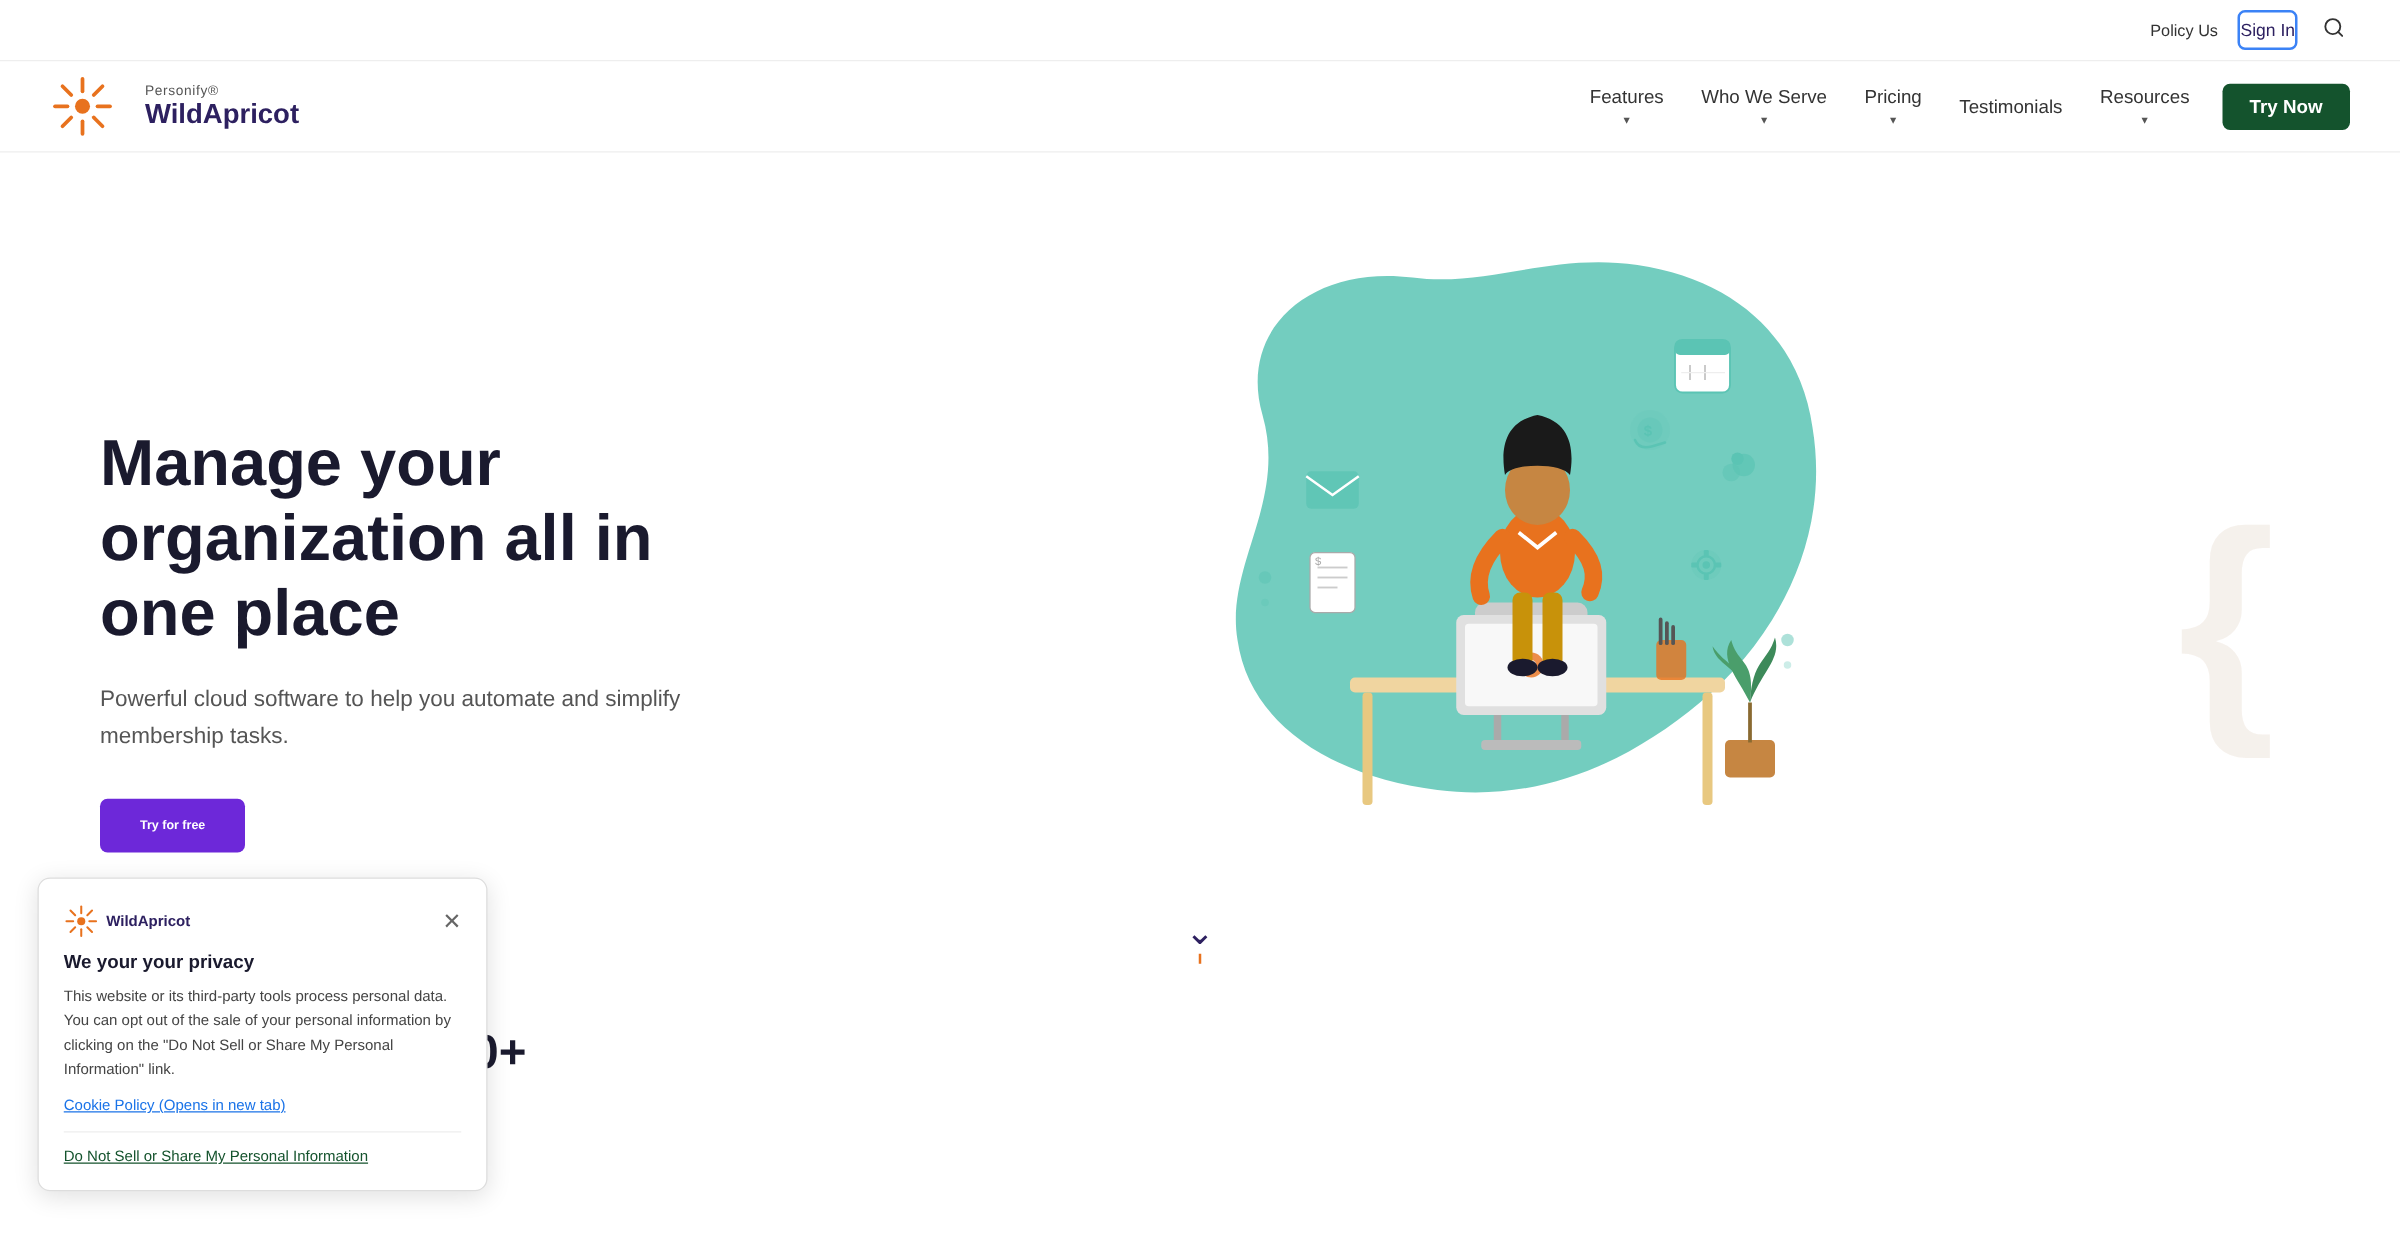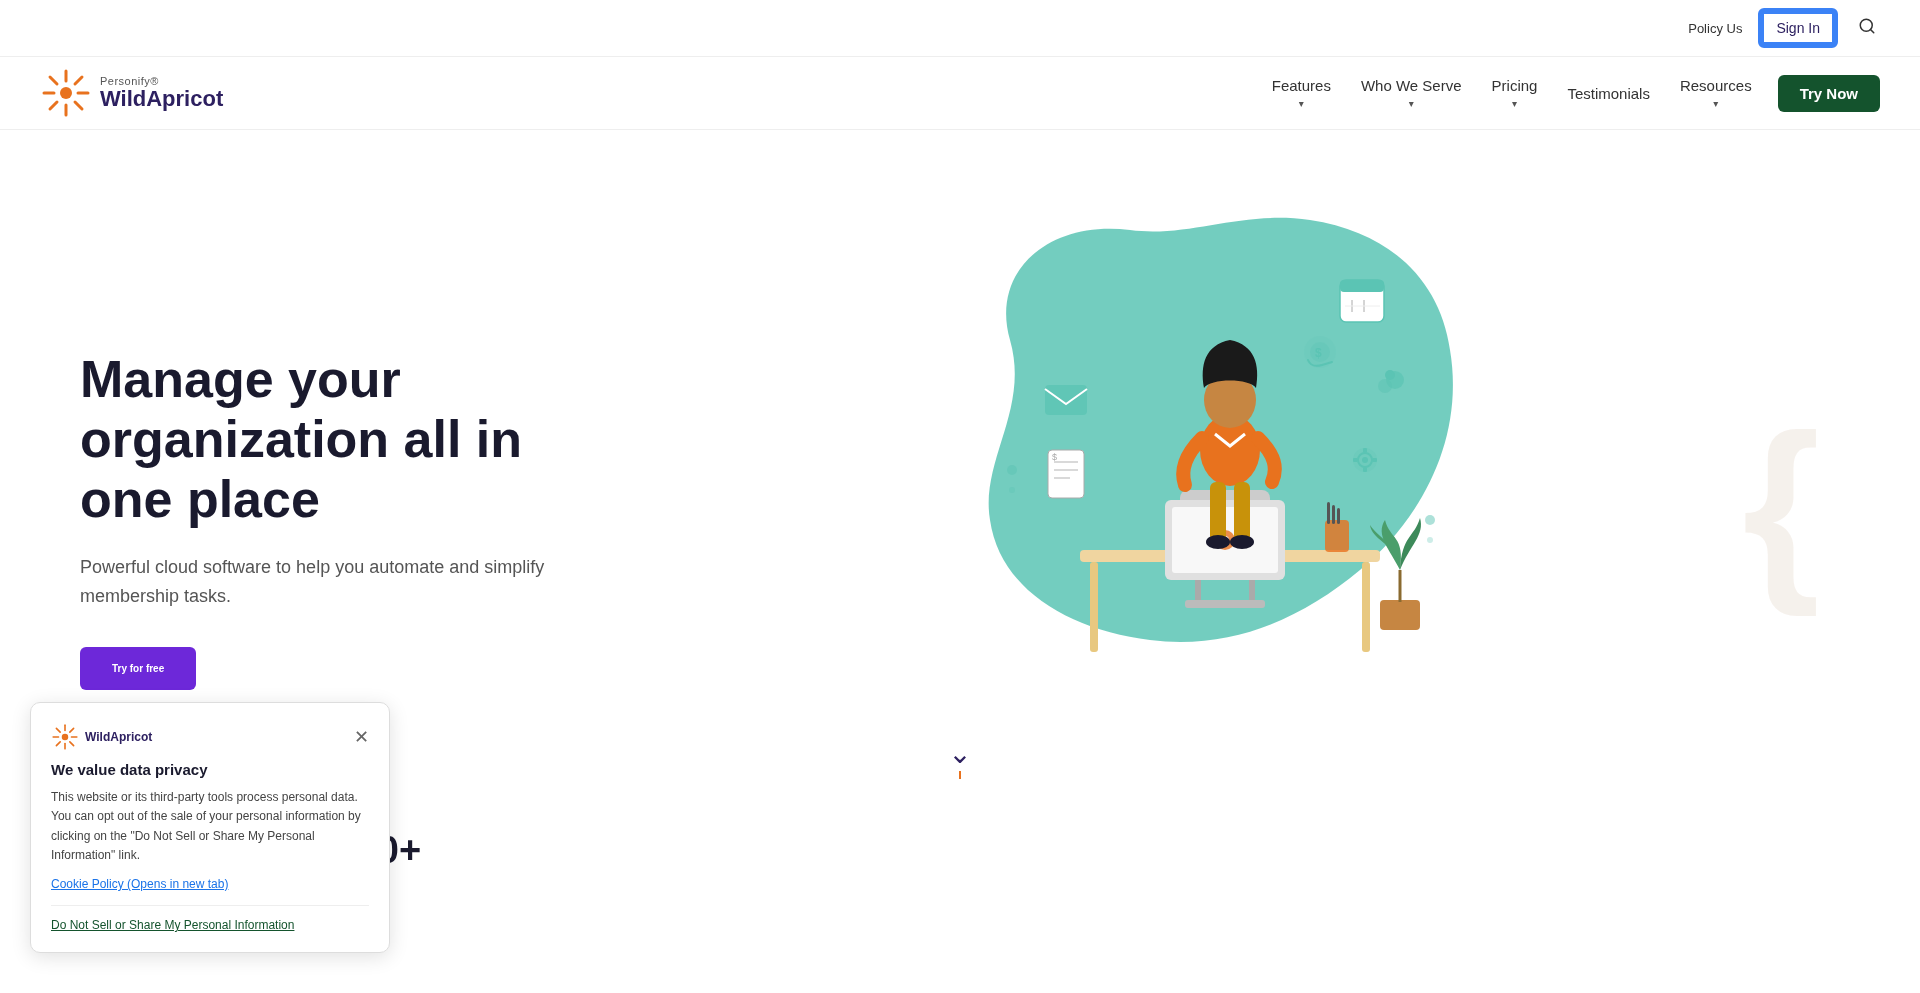--- a/index.html
+++ b/index.html
@@ -24,21 +24,21 @@
     .main-nav {
       display: flex;
       align-items: center;
       justify-content: space-between;
       padding: 10px 40px;
       border-bottom: 1px solid #eee;
     }
     .logo-area {
       display: flex;
       align-items: center;
-      gap: 8px;
+      gap: 24px;
       text-decoration: none;
     }
     .logo-icon {
       width: 52px;
       height: 52px;
     }
     .logo-text {
       display: flex;
       flex-direction: column;
       line-height: 1.1;
@@ -79,23 +79,23 @@
       color: #fff !important;
       border-radius: 6px;
       padding: 10px 22px;
       font-weight: 600;
       font-size: 15px;
       text-decoration: none;
       margin-left: 8px;
     }
 
     .sign-in-btn {
-      border: 6px solid #3b82f6;
+      border: 2px solid #3b82f6;
       border-radius: 6px;
-      padding: 6px 12px;
+      padding: 6px 0;
       font-size: 14px;
       color: #2d2060;
       background: #fff;
       cursor: pointer;
       font-weight: 500;
     }
 
     .search-icon-btn {
       background: none;
       border: none;
@@ -456,17 +456,17 @@
           <line x1="10" y1="10" x2="17" y2="17"></line>
           <line x1="35" y1="35" x2="42" y2="42"></line>
           <line x1="42" y1="10" x2="35" y2="17"></line>
           <line x1="17" y1="35" x2="10" y2="42"></line>
         </g>
       </svg>
       <span class="cookie-logo-text">WildApricot</span>
     </div>
     <button class="cookie-close">✕</button>
   </div>
-  <div class="cookie-title">We value data privacy</div>
+  <div class="cookie-title">We your your privacy</div>
   <p class="cookie-text">This website or its third-party tools process personal data. You can opt out of the sale of your personal information by clicking on the "Do Not Sell or Share My Personal Information" link.</p>
   <a class="cookie-policy-link" href="#">Cookie Policy (Opens in new tab)</a>
   <a class="cookie-do-not-sell" href="#">Do Not Sell or Share My Personal Information</a>
 </div>
 
 </body></html>

